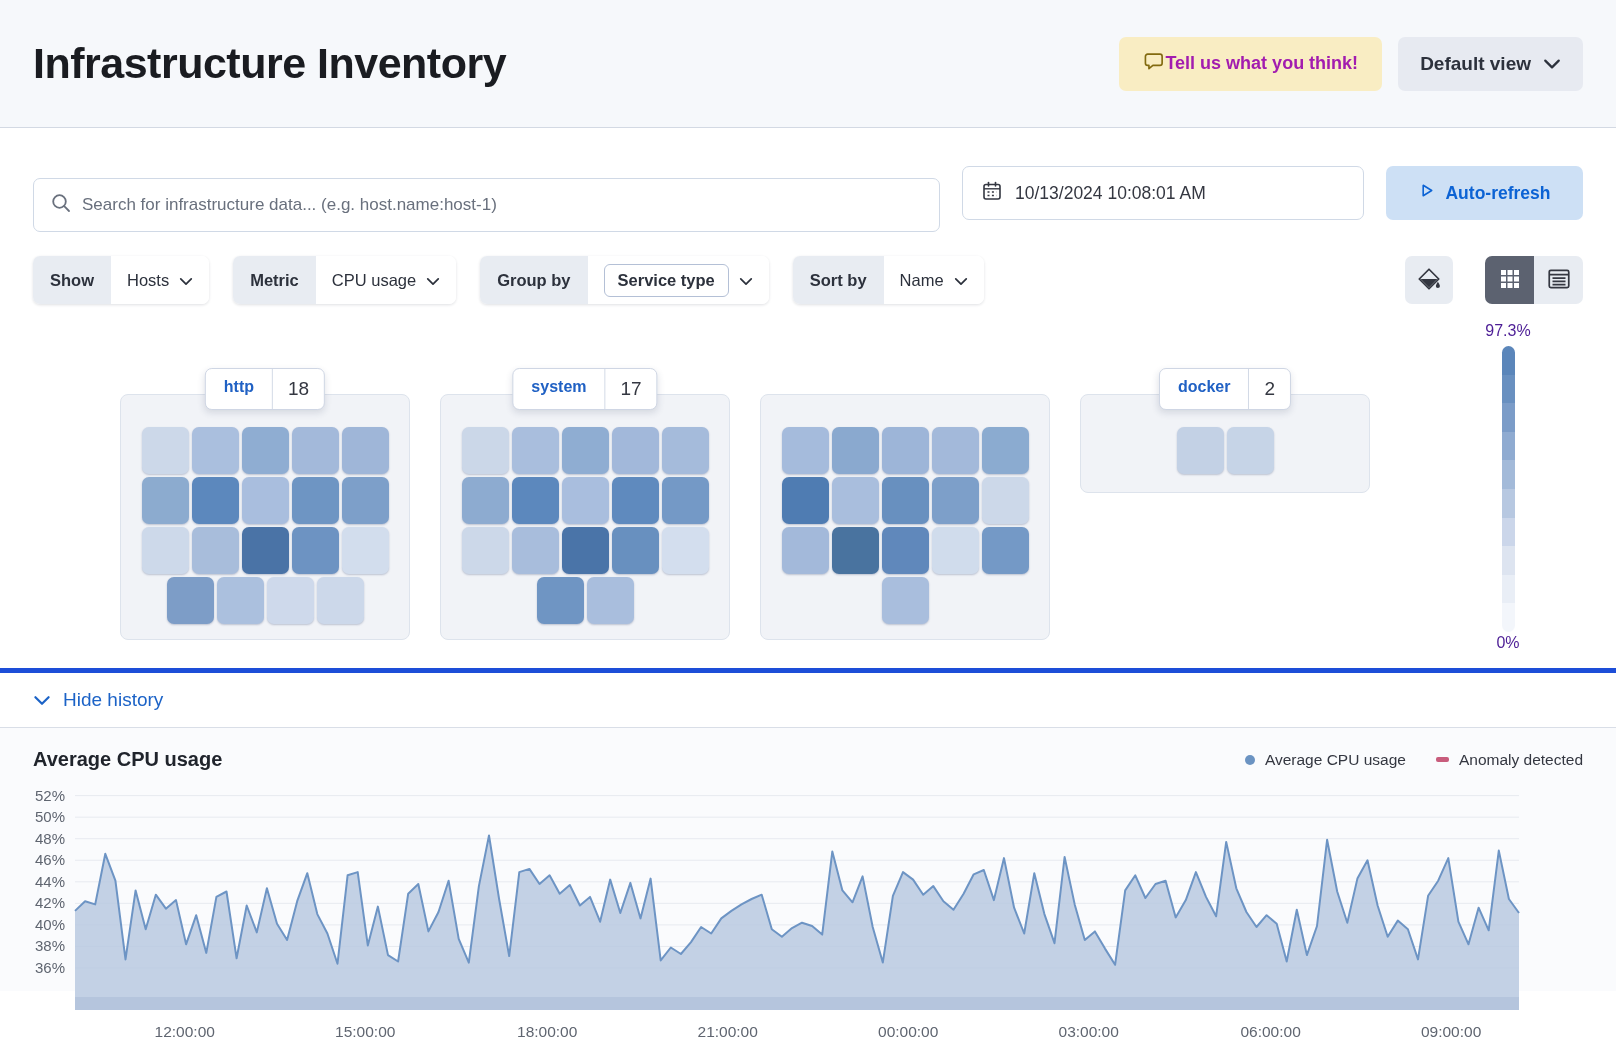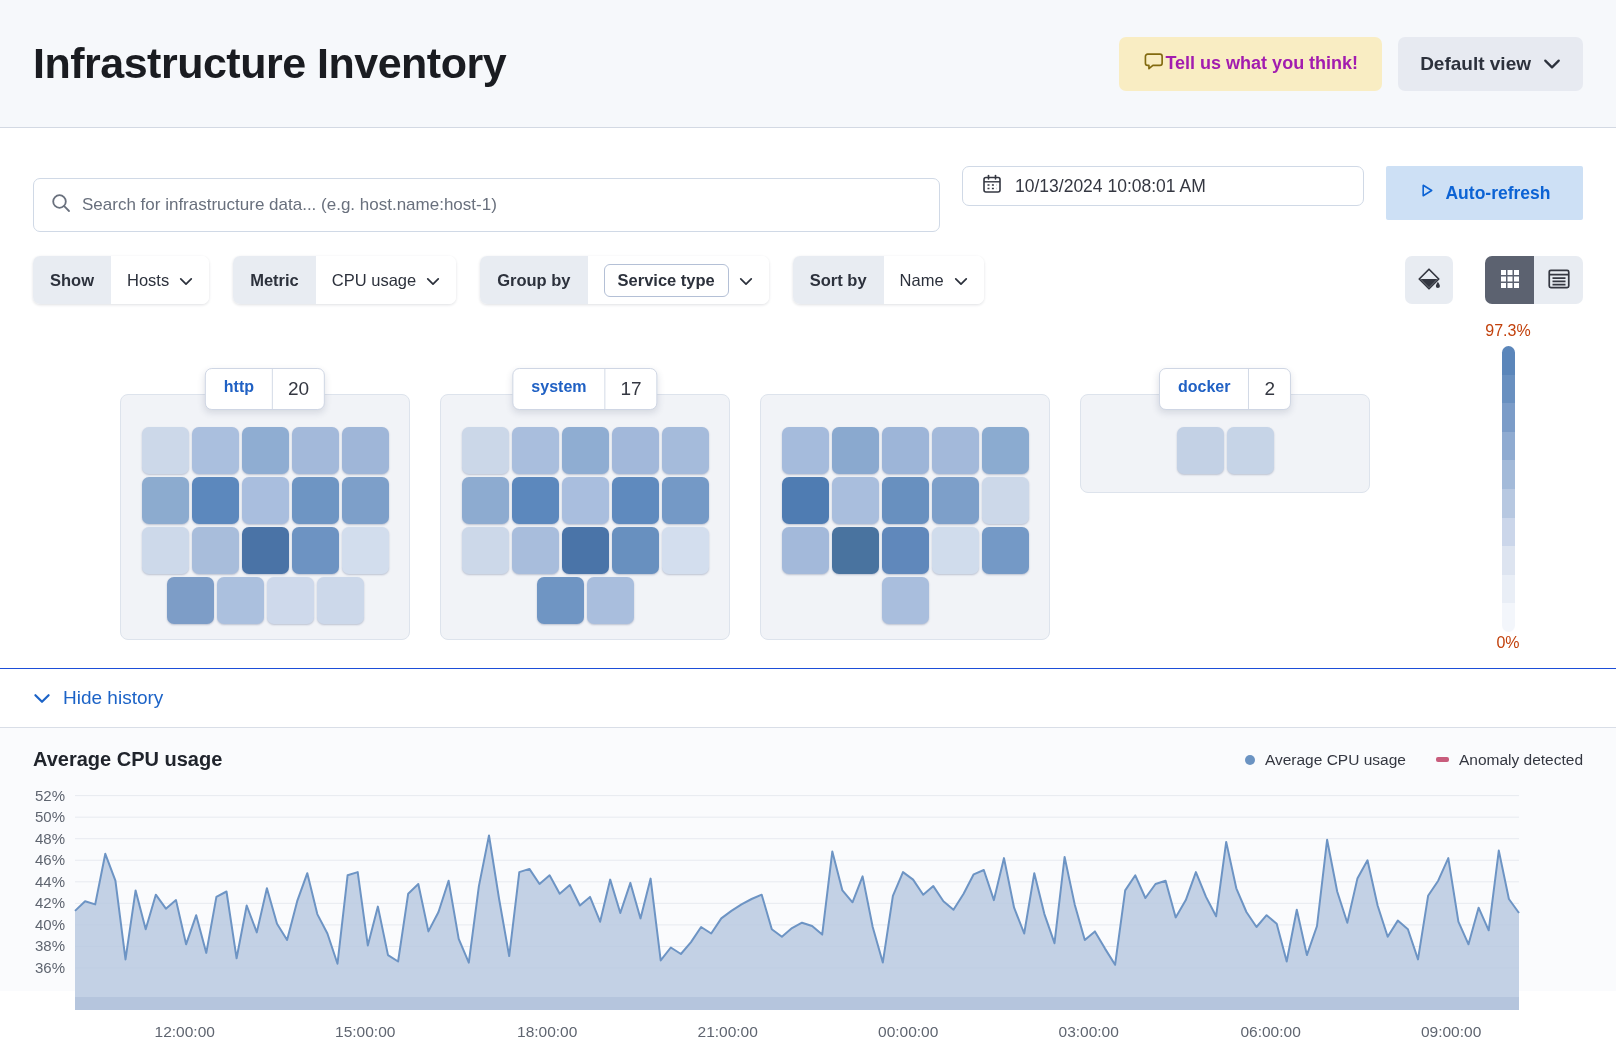--- a/index.html
+++ b/index.html
@@ -18,24 +18,24 @@
     background:#e7eaf1; border:none; border-radius:7px; color:#2c313c; font-size:19px;
     font-weight:700; font-family:inherit; cursor:pointer; }
 
   
   .toolbar { display:flex; gap:22px; padding:38px 33px 0 33px; }
   .search-box { flex:1; height:54px; background:#fff; border:1px solid #d0d9e6; border-radius:7px;
     display:flex; align-items:center; padding:0 16px; gap:10px;margin-top:12px; }
   .search-box input { border:none; outline:none; flex:1; font-size:17px; color:#343741;
     font-family:inherit; background:transparent; }
   .search-box input::placeholder { color:#69707d; }
-  .date-btn { width:402px; height:40px; background:#fff; border:1px solid #d0d9e6; border-radius:7px;
+  .date-btn { width:402px; height:54px; background:#fff; border:1px solid #d0d9e6; border-radius:7px;
     display:flex; align-items:center; gap:12px; padding:16px 18px; font-size:17.5px; color:#343741;
     font-family:inherit; cursor:pointer; }
-  .refresh-btn { width:197px; height:54px; background:#cde0f5; border:none; border-radius:2px;
+  .refresh-btn { width:197px; height:54px; background:#cde0f5; border:none; border-radius:7px;
     display:flex; align-items:center; justify-content:center; gap:10px; color:#0c63d4;
     font-size:17.5px; font-weight:700; font-family:inherit; cursor:pointer; }
 
   
   .filters { display:flex; align-items:center; gap:24px; padding:24px 33px 0 33px; }
   .control { display:flex; align-items:stretch; height:48px; border-radius:7px; overflow:hidden;
     box-shadow:0 1px 3px rgba(25,35,55,.14); background:#fff; }
   .control .ctl-label { background:#e8ecf2; display:flex; align-items:center; padding:0 17px;
     font-size:16.5px; font-weight:700; color:#2c313c; }
   .control .ctl-value { display:flex; align-items:center; gap:10px; padding:0 16px;
@@ -62,25 +62,25 @@
     background:#fff; border:1px solid #cfd6e4; border-radius:7px;
     box-shadow:0 3px 7px rgba(40,55,90,.14); display:flex; align-items:stretch; cursor:pointer; }
   .group-badge .gname { color:#2061c4; font-weight:700; font-size:16px; padding:9px 18px; white-space:nowrap; }
   .group-badge .gsep { width:1px; background:#d3dae6; }
   .group-badge .gcount { color:#343741; font-size:19px; padding:9px 15px; display:flex; align-items:center; }
   .tile-row { display:flex; justify-content:center; }
   .tile { width:47px; height:47px; border-radius:7px; margin:1.5px;
     box-shadow:0 1px 2px rgba(50,70,110,.28); cursor:pointer; }
   .scale-legend { position:absolute; right:75px; top:18px; width:66px;
     display:flex; flex-direction:column; align-items:center; }
-  .scale-max, .scale-min { font-size:16px; color:#c2410c; }
+  .scale-max, .scale-min { font-size:16px; color:#4c1d95; }
   .scale-bar { width:13px; height:286px; border-radius:7px; margin:6px 0 2px 0; }
 
   
-  .history-row { border-top:1px solid #1d4ed8; border-bottom:1px solid #d9dee7;
+  .history-row { border-top:5px solid #1d4ed8; border-bottom:1px solid #d9dee7;
     height:60px; display:flex; align-items:center; padding:0 33px; background:#fff; }
   .history-toggle { display:flex; align-items:center; gap:12px; background:none; border:none;
     color:#1c63c7; font-size:19px; font-weight:500; font-family:inherit; cursor:pointer; }
 
   
   .chart-section { background:#fafbfd; padding:20px 33px 0 33px; height:263px; }
   .chart-head { display:flex; align-items:center; }
   .chart-title { font-size:20px; font-weight:700; color:#20242c; }
   .chart-legend { margin-left:auto; display:flex; gap:30px; align-items:center; }
   .legend-item { display:flex; align-items:center; gap:10px; font-size:15.5px; color:#343741; cursor:pointer; }
@@ -224,21 +224,21 @@
     </button>
   </div>
 </div>
 
 <div class="waffle-area">
   <div class="groups" id="groups">
       <div class="group">
         <div class="group-badge">
           <span class="gname">http</span>
           <span class="gsep"></span>
-          <span class="gcount">20</span>
+          <span class="gcount">18</span>
         </div>
         <div class="group-card">
           <div class="tile-row">
             <div class="tile" style="background: rgb(204, 216, 233);"></div>
             <div class="tile" style="background: rgb(170, 191, 222);"></div>
             <div class="tile" style="background: rgb(143, 173, 210);"></div>
             <div class="tile" style="background: rgb(163, 185, 218);"></div>
             <div class="tile" style="background: rgb(159, 182, 216);"></div>
           </div>
           <div class="tile-row">

